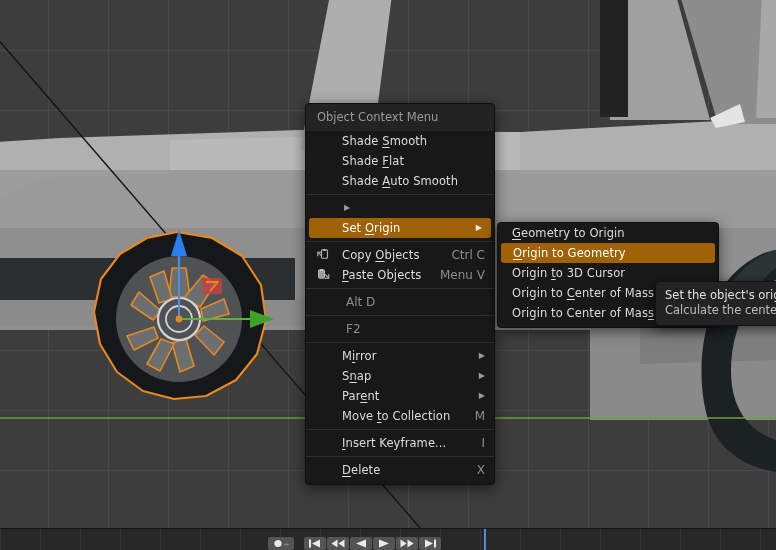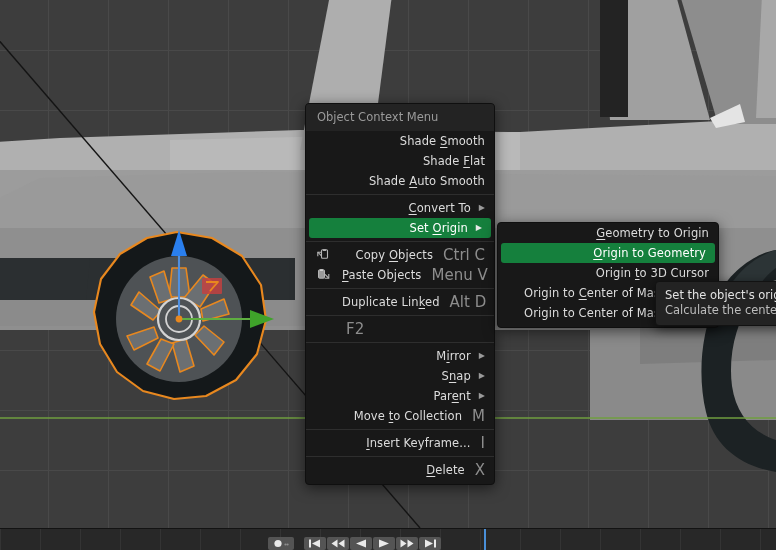--- a/index.html
+++ b/index.html
@@ -70,31 +70,31 @@
   .mi {
     position: relative;
     height: 20px; line-height: 20px;
     display: flex; align-items: center;
     padding-left: 9px; padding-right: 9px;
     white-space: nowrap;
     color: #dcdcdc;
   }
   .mi .ico { width: 19px; height: 14px; flex: 0 0 19px; margin-left: 2px; display:flex; align-items:center; }
   .mi .ico.empty { }
-  .mi .lbl { flex: 1 1 auto; padding-left: 6px; letter-spacing: 0.1px; text-align: right; }
-  .mi .sc { color: #8d8d8d; font-size: 15px; padding-left: 10px; }
+  .mi .lbl { flex: 1 1 auto; padding-left: 6px; letter-spacing: 0.1px; }
+  .mi .sc { color: #8d8d8d; font-size: 12px; padding-left: 10px; }
   .mi .arrow { color: #9a9a9a; font-size: 8px; line-height: 1; margin-left: 8px; }
-  .mi.hl { background: #15803d; border-radius: 3px; margin: 0 3px; padding-left: 6px; }
+  .mi.hl { background: #a16207; border-radius: 3px; margin: 0 3px; padding-left: 6px; }
   .mi.hl .lbl { color: #ffffff; }
   .mi.hl .arrow { color: #e8e8e8; }
   .mi u { text-decoration: underline; text-underline-offset: 2px; }
 
   
   #sub-menu { left: 497px; top: 222px; width: 222px; }
-  #sub-menu .mi { padding-left: 20px; }
+  #sub-menu .mi { padding-left: 8px; }
   #sub-menu .mi.hl { padding-left: 6px; }
 
   
   #tooltip {
     position: absolute; left: 655px; top: 281px; width: 190px;
     background: #232323; border: 1px solid #121212; border-radius: 4px;
     padding: 6px 9px 7px 9px;
     box-shadow: 0 3px 12px rgba(0,0,0,0.6);
     overflow: hidden;
   }
@@ -261,21 +261,20 @@
           <span class="ico empty"></span>
           <span class="lbl">Shade <u>F</u>lat</span>
         </div>
         <div class="mi">
           <span class="ico empty"></span>
           <span class="lbl">Shade <u>A</u>uto Smooth</span>
         </div>
         <div class="sep"></div>
         <div class="mi">
           <span class="ico empty"></span>
-          <span class="lbl"><u>C</u>onvert To</span>
           <span class="arrow">▶</span>
         </div>
         <div class="mi hl">
           <span class="ico empty"></span>
           <span class="lbl">Set <u>O</u>rigin</span>
           <span class="arrow">▶</span>
         </div>
         <div class="sep"></div>
         <div class="mi">
           <span class="ico">
@@ -297,21 +296,20 @@
               <path d="M 11.8,5 L 11.8,9.2 L 7.6,9.2" fill="none" stroke="#b4b4b4" stroke-width="1.1"></path>
               <path d="M 8,5.4 L 11.6,9" stroke="#b4b4b4" stroke-width="1.1"></path>
             </svg>
           </span>
           <span class="lbl"><u>P</u>aste Objects</span>
           <span class="sc">Menu V</span>
         </div>
         <div class="sep"></div>
         <div class="mi">
           <span class="ico empty"></span>
-          <span class="lbl">Duplicate Lin<u>k</u>ed</span>
           <span class="sc">Alt D</span>
         </div>
         <div class="sep"></div>
         <div class="mi">
           <span class="ico empty"></span>
           <span class="sc">F2</span>
         </div>
         <div class="sep"></div>
         <div class="mi">
           <span class="ico empty"></span>

